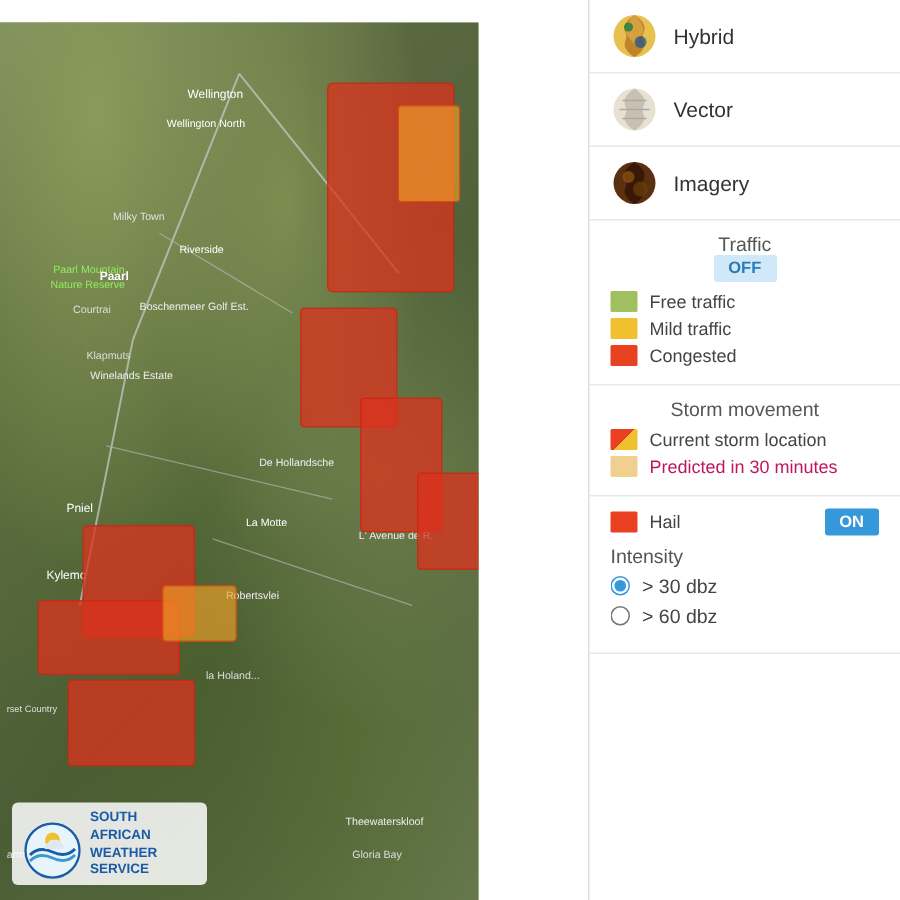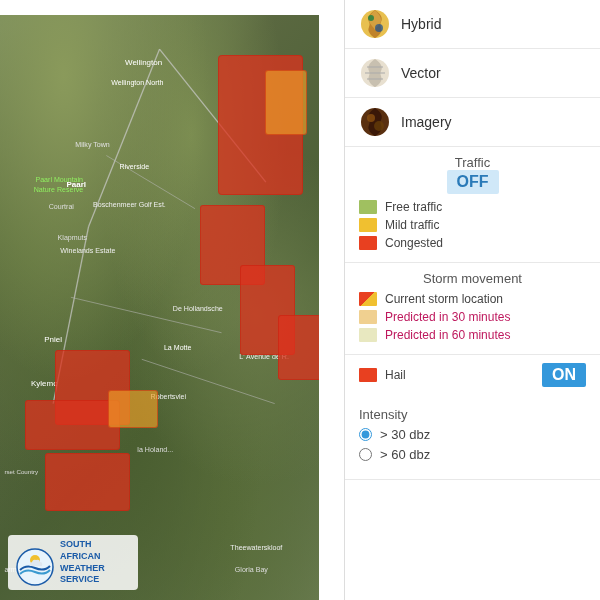--- a/index.html
+++ b/index.html
@@ -39,21 +39,21 @@
       background: rgba(220, 50, 30, 0.75);
       border: 1px solid rgba(200, 30, 10, 0.5);
     }
     .storm-orange {
       background: rgba(240, 160, 40, 0.65);
     }
 
     #panel {
       position: absolute;
       top: 0; right: 0;
-      width: 256px; height: 600px;
+      width: 208px; height: 600px;
       background: #fff;
       border-left: 1px solid #ddd;
       overflow-y: auto;
     }
 
     .map-type-item {
       display: flex;
       align-items: center;
       padding: 8px 14px;
       border-bottom: 1px solid #e8e8e8;
@@ -85,21 +85,21 @@
     }
 
     .section-title {
       font-size: 13px;
       color: #555;
       font-weight: normal;
     }
 
     .toggle-btn {
       padding: 3px 10px;
-      font-size: 16px;
+      font-size: 11px;
       font-weight: bold;
       border: none;
       cursor: pointer;
       border-radius: 2px;
     }
     .toggle-off {
       background: #d0e8f8;
       color: #2a7ab8;
     }
     .toggle-on {
@@ -123,21 +123,21 @@
       color: #444;
     }
     .legend-label-faded {
       color: #be185d;
     }
 
     .hail-row {
       display: flex;
       align-items: center;
       justify-content: space-between;
-      margin-bottom: 20px;
+      margin-bottom: 6px;
     }
     .hail-label-wrap {
       display: flex;
       align-items: center;
     }
 
     .radio-group { padding: 0 0 4px 0; }
     .radio-item {
       display: flex;
       align-items: center;
@@ -295,24 +295,20 @@
       <span class="section-title">Storm movement</span>
     </div>
     <div class="legend-item">
       <div class="legend-swatch" style="background:linear-gradient(135deg,#e84020 50%,#f0c030 50%);"></div>
       <span class="legend-label">Current storm location</span>
     </div>
     <div class="legend-item">
       <div class="legend-swatch" style="background:#f0d090;"></div>
       <span class="legend-label legend-label-faded">Predicted in 30 minutes</span>
     </div>
-    <div class="legend-item">
-      <div class="legend-swatch" style="background:#e8e8c0;"></div>
-      <span class="legend-label legend-label-faded">Predicted in 60 minutes</span>
-    </div>
   </div>
 
   <div class="section">
     <div class="hail-row">
       <div class="hail-label-wrap">
         <div class="legend-swatch" style="background:#e84020;margin-right:8px;"></div>
         <span class="legend-label">Hail</span>
       </div>
       <button class="toggle-btn toggle-on">ON</button>
     </div>

